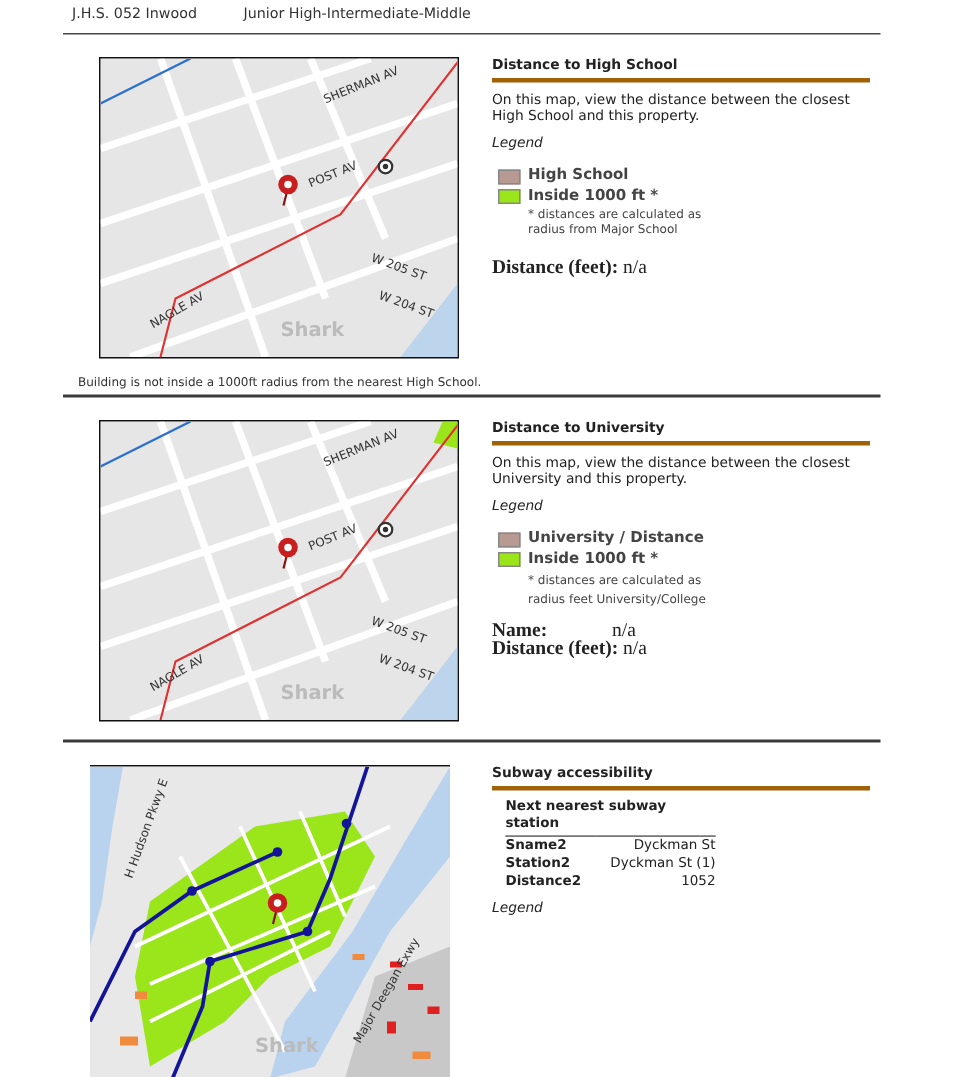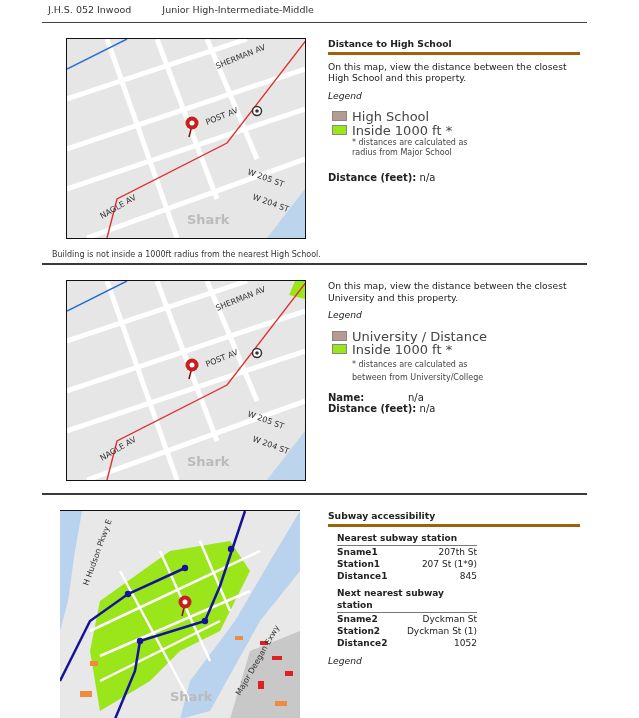--- a/index.html
+++ b/index.html
@@ -9,24 +9,24 @@
             font-size: 9.5px; color: #333; }
   .header span { margin-right: 28px; }
   .rule { position: absolute; left: 42px; width: 545px; height: 1px; background: #444; }
   .rule.thick { height: 2px; background: #3a3a3a; }
   .map { position: absolute; border: 1px solid #111; overflow: hidden; background: #ededed; }
   .map svg { display: block; }
   .panel { position: absolute; left: 328px; width: 252px; font-size: 9.2px; line-height: 11.5px; color: #222; }
   .panel .title { font-weight: bold; font-size: 9.2px; padding-bottom: 2px; border-bottom: 3px solid #a16207; margin-bottom: 6px; }
   .panel .desc { margin-bottom: 6px; }
   .panel .legend-label { font-style: italic; margin-bottom: 10px; }
-  .legend-row { display: flex; align-items: flex-start; font-size: 13px; color: #444; margin-bottom: 2px; margin-left: 4px; }
+  .legend-row { display: flex; align-items: flex-end; font-size: 10px; color: #444; margin-bottom: 2px; margin-left: 4px; font-weight: bold; }
   .swatch { width: 13px; height: 8px; border: 1px solid #888; margin-right: 5px; }
   .legend-note { margin-left: 24px; font-size: 8px; color: #444; line-height: 10px; }
-  .kv { font-size: 10px; margin-top: 4px; }
+  .kv { font-size: 13px; margin-top: 4px; font-family: Liberation Serif, serif; }
   .kv b { font-weight: bold; }
   .note { position: absolute; left: 52px; top: 250px; font-size: 8px; color: #333; }
   table.sub { border-collapse: collapse; font-size: 9px; margin-left: 9px; width: 140px; }
   table.sub th { text-align: left; font-weight: bold; border-bottom: 1px solid #777; padding: 0 0 1px 0; }
   table.sub td { padding: 0; line-height: 12px; }
   table.sub td.k { font-weight: bold; }
   table.sub td.v { text-align: right; }
   table.sub.gap { margin-top: 6px; }
 </style>
 </head>
@@ -121,33 +121,34 @@
     <text x="150" y="30" font-size="8" fill="#333" transform="rotate(-22 150 30)" font-family="DejaVu Sans, sans-serif">SHERMAN AV</text>
     <text x="140" y="86" font-size="8" fill="#333" transform="rotate(-22 140 86)" font-family="DejaVu Sans, sans-serif">POST AV</text>
     <text x="35" y="180" font-size="8" fill="#333" transform="rotate(-30 35 180)" font-family="DejaVu Sans, sans-serif">NAGLE AV</text>
     <text x="180" y="135" font-size="8" fill="#333" transform="rotate(20 180 135)" font-family="DejaVu Sans, sans-serif">W 205 ST</text>
     <text x="185" y="160" font-size="8" fill="#333" transform="rotate(20 185 160)" font-family="DejaVu Sans, sans-serif">W 204 ST</text>
     <text x="120" y="185" font-size="13" fill="#bbb" font-family="DejaVu Sans, sans-serif" font-weight="bold">Shark</text>
   </svg>
 </div>
 
 <div class="panel" style="top:280px;">
+  <div class="title">Distance to University</div>
   <div class="desc">On this map, view the distance between the closest University and this property.</div>
   <div class="legend-label">Legend</div>
   <div class="legend-row">
     <span class="swatch" style="background:#b79a91"></span>
     <span>University / Distance</span>
   </div>
   <div class="legend-row">
     <span class="swatch" style="background:#9be51b"></span>
     <span>Inside 1000 ft *</span>
   </div>
   <div class="legend-note" style="line-height:13px;">
     <div>* distances are calculated as</div>
-    <div>between from University/College</div>
+    <div>radius feet University/College</div>
   </div>
   <div class="kv" style="margin-top:8px; display:flex;">
     <b style="width:80px">Name:</b>
     <span>n/a</span>
   </div>
   <div class="kv" style="margin-top:0;">
     <b>Distance (feet):</b>
     <span>n/a</span>
   </div>
 </div>
@@ -198,41 +199,20 @@
         <circle cx="0" cy="-2" r="2.5" fill="#fff"></circle>
     </g>
     <text x="28" y="75" font-size="8" fill="#333" transform="rotate(-70 28 75)" font-family="DejaVu Sans, sans-serif">H Hudson Pkwy E</text>
     <text x="180" y="185" font-size="8" fill="#333" transform="rotate(-60 180 185)" font-family="DejaVu Sans, sans-serif">Major Deegan Exwy</text>
     <text x="110" y="190" font-size="13" fill="#bbb" font-family="DejaVu Sans, sans-serif" font-weight="bold">Shark</text>
   </svg>
 </div>
 
 <div class="panel" style="top:510px;">
   <div class="title">Subway accessibility</div>
-  <table class="sub">
-    <thead>
-        <tr>
-          <th colspan="2">Nearest subway station</th>
-        </tr>
-      </thead>
-    <tbody>
-      <tr>
-          <td class="k">Sname1</td>
-          <td class="v">207th St</td>
-        </tr>
-      <tr>
-          <td class="k">Station1</td>
-          <td class="v">207 St (1*9)</td>
-        </tr>
-      <tr>
-          <td class="k">Distance1</td>
-          <td class="v">845</td>
-        </tr>
-    </tbody>
-  </table>
   <table class="sub gap">
     <thead>
         <tr>
           <th colspan="2">Next nearest subway station</th>
         </tr>
       </thead>
     <tbody>
       <tr>
           <td class="k">Sname2</td>
           <td class="v">Dyckman St</td>

